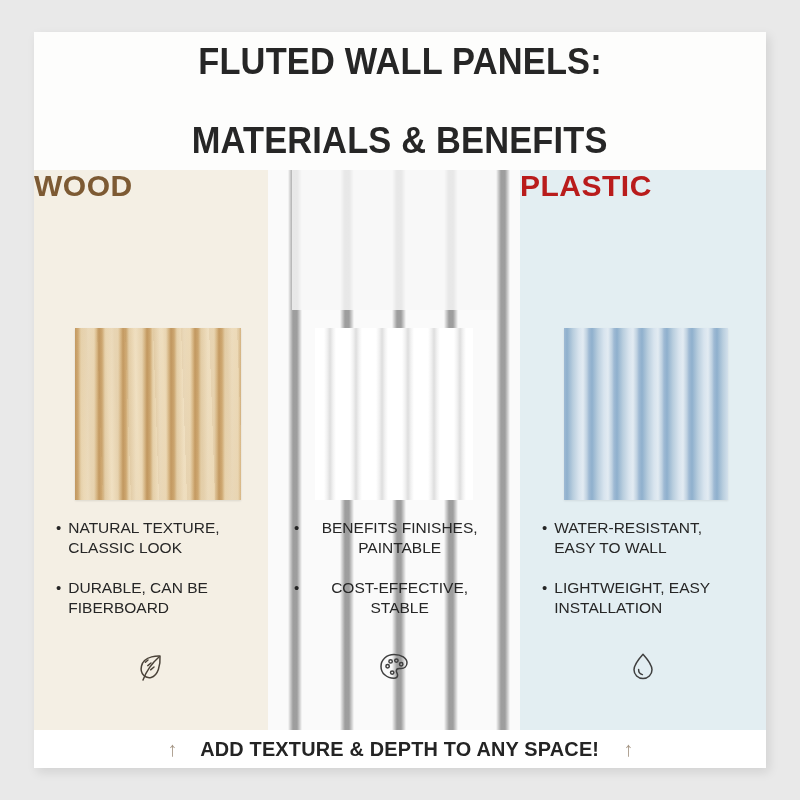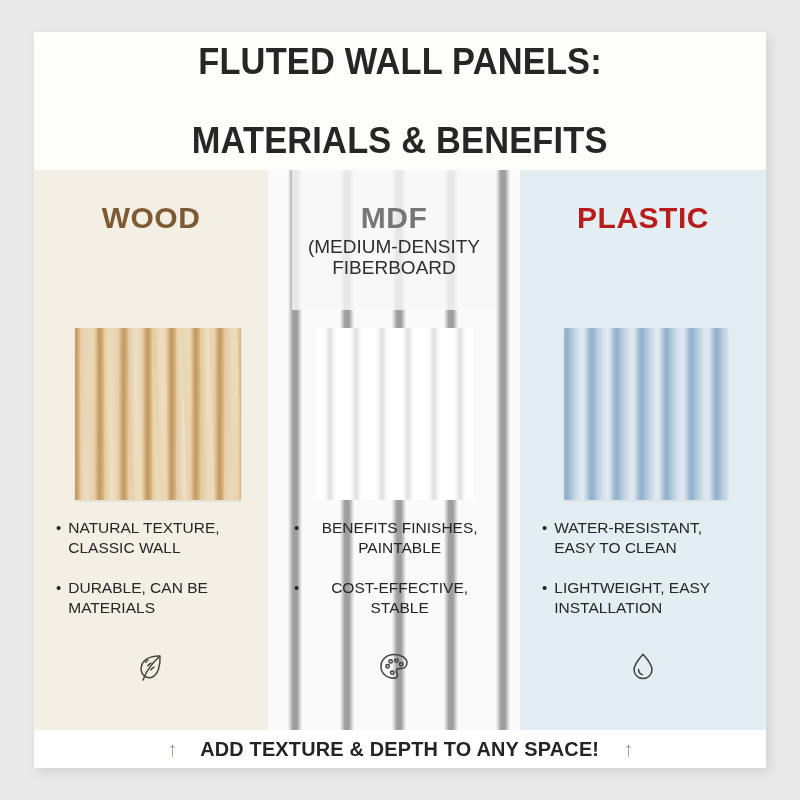--- a/index.html
+++ b/index.html
@@ -94,22 +94,20 @@
     left: 24px; top: 0;
     width: 204px; height: 140px;
     background: rgba(248,248,248,0.82);
     filter: blur(0.4px);
   }
 
   
   .col-head {
     position: relative;
     z-index: 3;
-    text-align: center;
-    padding-top: 32px;
   }
   .col-title {
     font-weight: bold;
     font-size: 30px;
     letter-spacing: 0.5px;
     line-height: 1.05;
   }
   .col-title-wood    { color: #7d5a33; }
   .col-title-mdf     { color: #767676; }
   .col-title-plastic { color: #b91c1c; }
@@ -279,45 +277,41 @@
     <div class="columns">
 
       <div class="col col-wood">
         <div class="col-head">
           <div class="col-title col-title-wood">WOOD</div>
         </div>
         <div class="swatch swatch-wood"></div>
         <div class="bullets">
           <div class="bullet">
             <span class="dot">•</span>
-            <span>NATURAL TEXTURE, CLASSIC WALL</span>
+            <span>NATURAL TEXTURE, CLASSIC LOOK</span>
           </div>
           <div class="bullet">
             <span class="dot">•</span>
-            <span>DURABLE, CAN BE MATERIALS</span>
+            <span>DURABLE, CAN BE FIBERBOARD</span>
           </div>
         </div>
         <div class="col-icon">
           <span>
             <svg width="34" height="34" viewBox="0 0 34 34" fill="none" stroke="#4a4238" stroke-width="1.5" stroke-linecap="round" stroke-linejoin="round">
               <path d="M26 6C26 6 10 5 7.5 16c-1.9 8.3 4.4 12.6 9.6 11.4C24 25.8 26.6 15 26 6z"></path>
               <path d="M9 30c3-8 8-16 16-23"></path>
               <path d="M17 13l-3.2 2.6M20 17l-3.4 2.8M14 10l-2.6 2.2"></path>
             </svg>
           </span>
         </div>
       </div>
 
       <div class="col col-mdf">
         <div class="mdf-bg-flutes"></div>
         <div class="mdf-head-veil"></div>
-        <div class="col-head">
-          <div class="col-title col-title-mdf">MDF</div>
-          <div class="col-sub">(MEDIUM-DENSITY FIBERBOARD</div>
-        </div>
         <div class="swatch swatch-mdf"></div>
         <div class="bullets">
           <div class="bullet bullet-mdf">
             <span class="dot">•</span>
             <span>BENEFITS FINISHES, PAINTABLE</span>
           </div>
           <div class="bullet bullet-mdf">
             <span class="dot">•</span>
             <span>COST-EFFECTIVE, STABLE</span>
           </div>
@@ -337,21 +331,21 @@
       </div>
 
       <div class="col col-plastic">
         <div class="col-head">
           <div class="col-title col-title-plastic">PLASTIC</div>
         </div>
         <div class="swatch swatch-plastic"></div>
         <div class="bullets">
           <div class="bullet">
             <span class="dot">•</span>
-            <span>WATER-RESISTANT, EASY TO CLEAN</span>
+            <span>WATER-RESISTANT, EASY TO WALL</span>
           </div>
           <div class="bullet">
             <span class="dot">•</span>
             <span>LIGHTWEIGHT, EASY INSTALLATION</span>
           </div>
         </div>
         <div class="col-icon">
           <span>
             <svg width="34" height="34" viewBox="0 0 34 34" fill="none" stroke="#3f3f3f" stroke-width="1.5" stroke-linecap="round" stroke-linejoin="round">
               <path d="M17 4.2c0 0-9 10-9 15.6 0 5 4 8.8 9 8.8s9-3.8 9-8.8C26 14.2 17 4.2 17 4.2z"></path>

